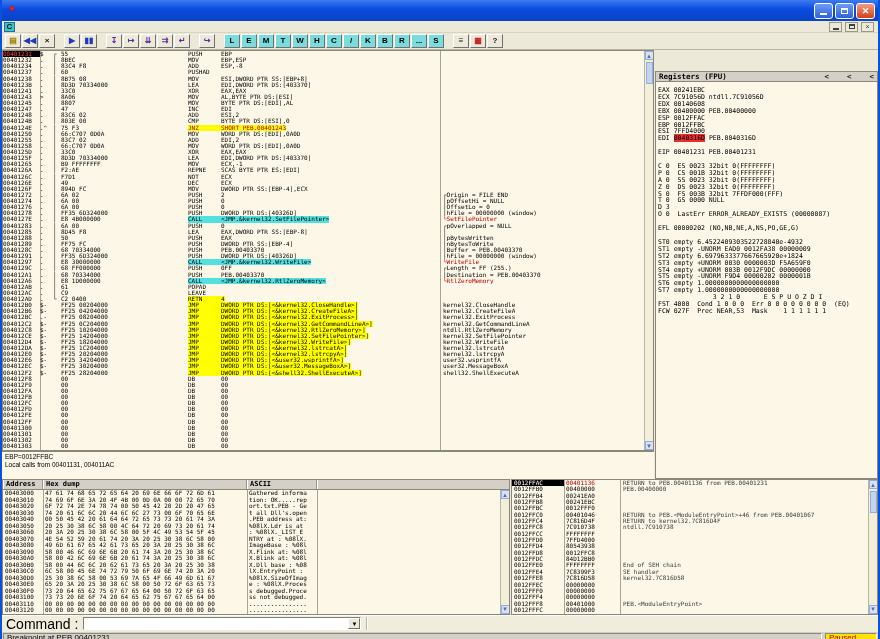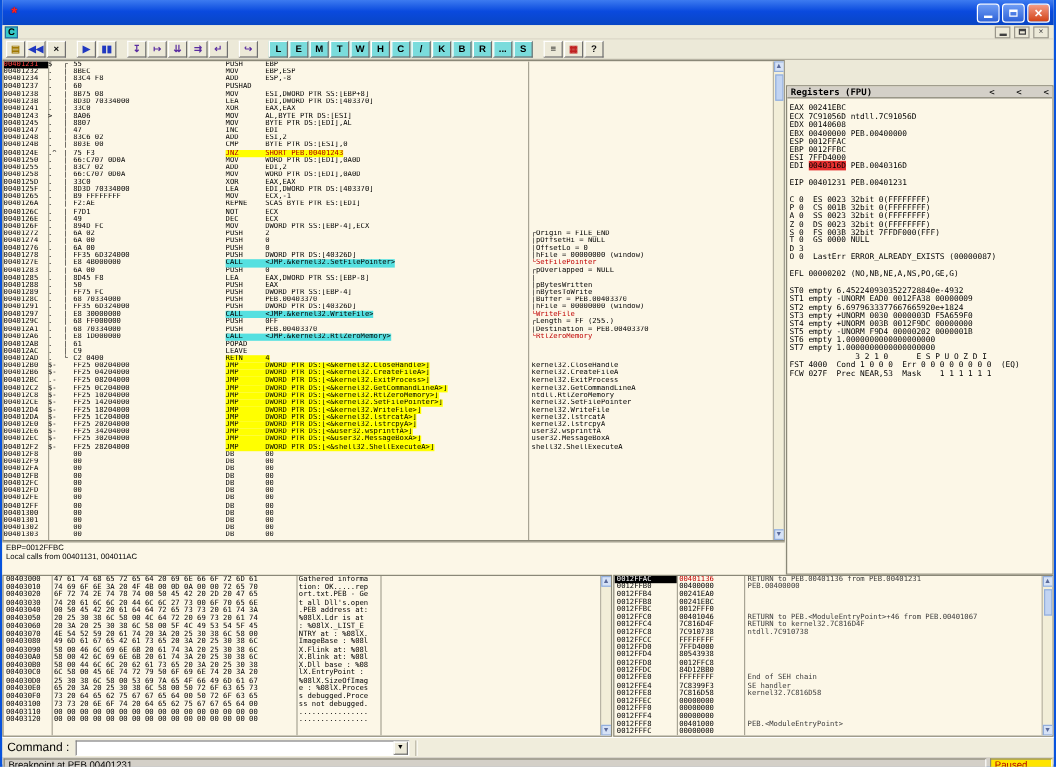--- a/index.html
+++ b/index.html
@@ -96,21 +96,21 @@
   .stack { flex:1; display:flex; margin-left:1px; }
   .stack-col { flex:1; position:relative; overflow:hidden; }
   .strow { height:6.35px; line-height:6.45px; font-size:6px; white-space:nowrap; color:#000; display:flex; }
   .st-addr { width:52px; padding-left:2px; } .st-val { width:56px; padding-left:2px; } .st-cmt { flex:1; padding-left:3px; color:#3A3A3A; }
   .st-addr.sel { background:#000; color:#FFF; }
   .st-val.red { color:#C00000; }
 
   
   .commandbar { height:17px; flex:0 0 17px; background:#F0EDDC; display:flex; align-items:center;
     padding:1px 4px; gap:5px; border-top:1px solid #FFF; }
-  .cmd-label { font-size:10px; color:#000; }
+  .cmd-label { font-size:14px; color:#000; }
   .combo { width:278px; height:13px; background:#FFF; border:1px solid; border-color:#808080 #FFF #FFF #808080;
     display:flex; align-items:center; }
   .combo-text { flex:1; font-size:8px; padding-left:2px; }
   .combo-btn { width:12px; height:11px; background:#ECE9D8; border:1px solid; border-color:#FFF #6F6F6F #6F6F6F #FFF;
     font-size:6px; display:flex; align-items:center; justify-content:center; color:#000; }
   .cmd-sep { width:2px; height:13px; border-left:1px solid #B8B4A4; border-right:1px solid #FFF; }
   .statusbar { height:12px; flex:0 0 12px; background:#D4D0C8; display:flex; align-items:center; gap:3px; padding:0 1px; }
   .status-left { flex:1; height:10px; background:#D4D0C8; border:1px solid; border-color:#8A8878 #FFF #FFF #8A8878;
     font-size:8px; padding:0 3px; color:#000; display:flex; align-items:center; }
   .status-paused { width:52px; height:10px; background:#FFE400; border:1px solid; border-color:#8A8878 #FFF #FFF #8A8878;
@@ -365,20 +365,26 @@
             <div class="rline"><span>              3 2 1 0      E S P U O Z D I</span></div>
             <div class="rline"><span>FST 4000  Cond 1 0 0 0  Err 0 0 0 0 0 0 0 0  (EQ)</span></div>
             <div class="rline"><span>FCW 027F  Prec NEAR,53  Mask    1 1 1 1 1 1</span></div>
           </div>
       </div>
     </div>
 
     <div class="cpu-bottom">
 
       <div class="dump pane">
+        <div class="dump-hdr">
+          <span class="dh-addr">Address</span>
+          <span class="dh-hex">Hex dump</span>
+          <span class="dh-ascii">ASCII</span>
+          <span class="dh-fill"></span>
+        </div>
         <div class="dump-rows">
           <div class="dump-col mono">
             <div class="vline" style="left:40px"></div>
             <div class="vline" style="left:244px"></div>
             <div class="vline" style="left:314px"></div>
           <div class="dumprow">
                 <span class="du-addr">00403000</span>
                 <span class="du-hex">47 61 74 68 65 72 65 64 20 69 6E 66 6F 72 6D 61</span>
                 <span class="du-ascii">Gathered informa</span>
               </div>

